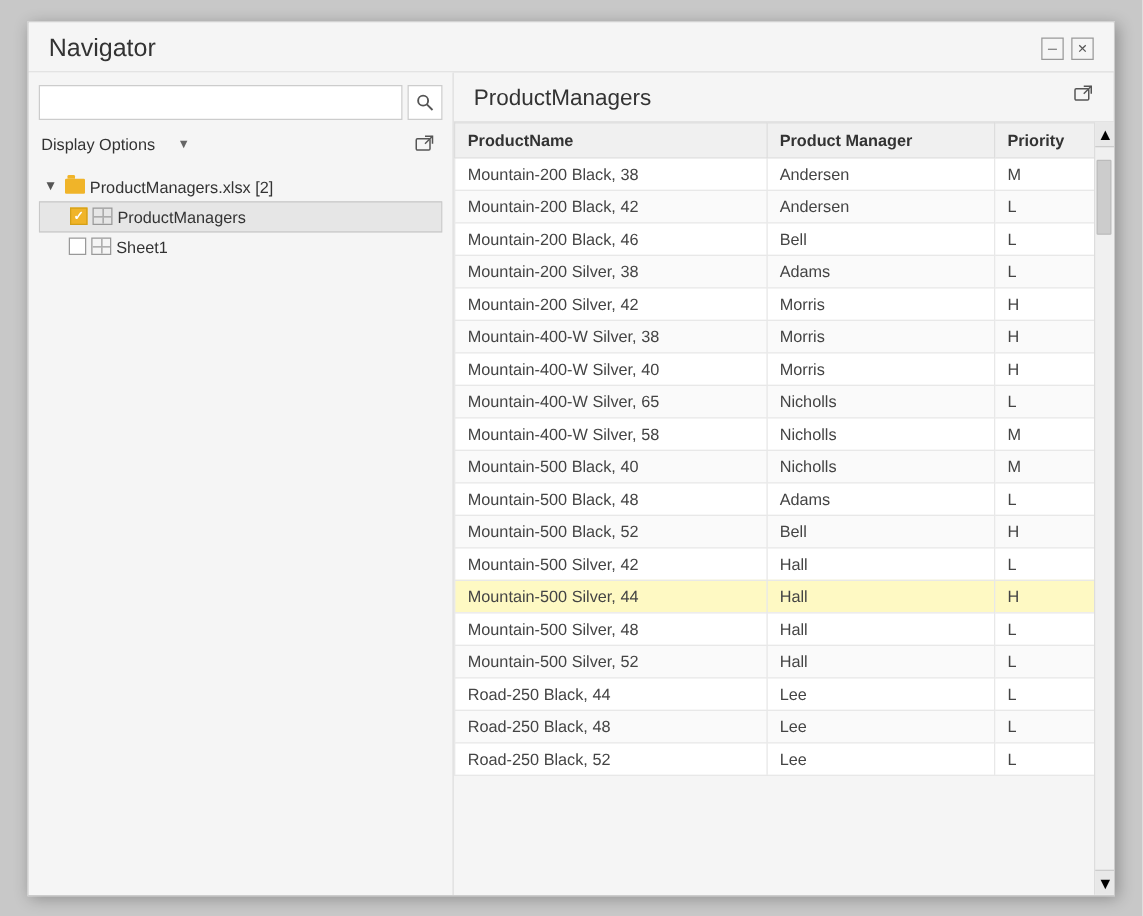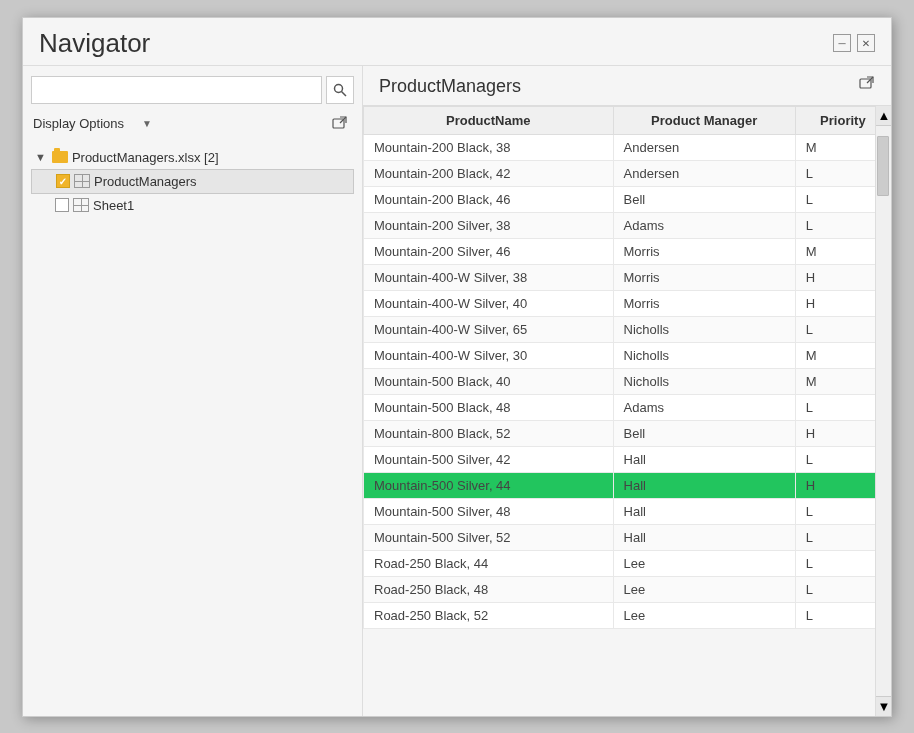--- a/index.html
+++ b/index.html
@@ -23,21 +23,21 @@
       position: relative;
     }
     .title-bar {
       display: flex;
       align-items: center;
       justify-content: space-between;
       padding: 10px 16px 6px 16px;
       background: #f5f5f5;
     }
     .title-bar-title {
-      font-size: 26px;
+      font-size: 20px;
       font-weight: 300;
       color: #333;
     }
     .title-bar-controls {
       display: flex;
       gap: 6px;
     }
     .title-btn {
       width: 18px;
       height: 18px;
@@ -247,40 +247,40 @@
     }
     .data-table {
       width: 100%;
       border-collapse: collapse;
       font-size: 13px;
     }
     .data-table thead tr th {
       background: #f0f0f0;
       border: 1px solid #ddd;
       padding: 6px 10px;
-      text-align: center;
+      text-align: left;
       font-weight: 600;
       color: #333;
       white-space: nowrap;
     }
     .data-table tbody tr td {
       border: 1px solid #e8e8e8;
       padding: 5px 10px;
       color: #444;
       white-space: nowrap;
     }
     .data-table tbody tr:nth-child(odd) td {
       background: white;
     }
     .data-table tbody tr:nth-child(even) td {
       background: #fafafa;
     }
     
     .data-table tbody tr.highlighted td {
-      background: #22c55e;
+      background: #fef9c3;
     }
   </style>
 </head>
 <body>
 
 <div class="dialog">
 
   <div class="title-bar">
     <span class="title-bar-title">Navigator</span>
     <div class="title-bar-controls">
@@ -389,56 +389,56 @@
                 <td>Mountain-200 Black, 46</td>
                 <td>Bell</td>
                 <td>L</td>
               </tr>
               <tr>
                 <td>Mountain-200 Silver, 38</td>
                 <td>Adams</td>
                 <td>L</td>
               </tr>
               <tr>
-                <td>Mountain-200 Silver, 46</td>
+                <td>Mountain-200 Silver, 42</td>
                 <td>Morris</td>
-                <td>M</td>
+                <td>H</td>
               </tr>
               <tr>
                 <td>Mountain-400-W Silver, 38</td>
                 <td>Morris</td>
                 <td>H</td>
               </tr>
               <tr>
                 <td>Mountain-400-W Silver, 40</td>
                 <td>Morris</td>
                 <td>H</td>
               </tr>
               <tr>
                 <td>Mountain-400-W Silver, 65</td>
                 <td>Nicholls</td>
                 <td>L</td>
               </tr>
               <tr>
-                <td>Mountain-400-W Silver, 30</td>
+                <td>Mountain-400-W Silver, 58</td>
                 <td>Nicholls</td>
                 <td>M</td>
               </tr>
               <tr>
                 <td>Mountain-500 Black, 40</td>
                 <td>Nicholls</td>
                 <td>M</td>
               </tr>
               <tr>
                 <td>Mountain-500 Black, 48</td>
                 <td>Adams</td>
                 <td>L</td>
               </tr>
               <tr>
-                <td>Mountain-800 Black, 52</td>
+                <td>Mountain-500 Black, 52</td>
                 <td>Bell</td>
                 <td>H</td>
               </tr>
               <tr>
                 <td>Mountain-500 Silver, 42</td>
                 <td>Hall</td>
                 <td>L</td>
               </tr>
               <tr class="highlighted">
                 <td>Mountain-500 Silver, 44</td>

